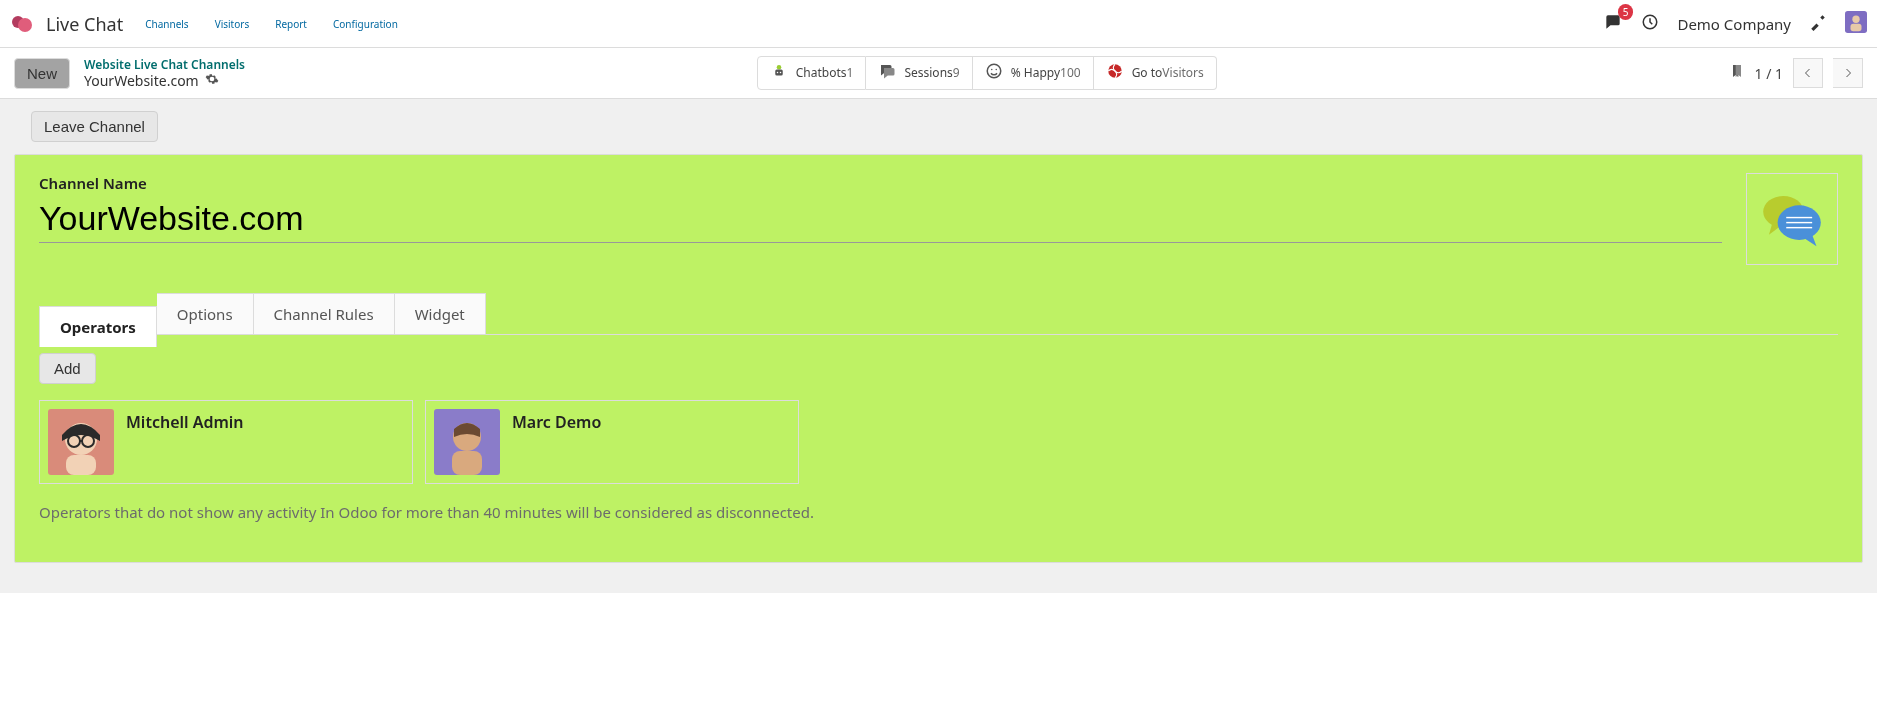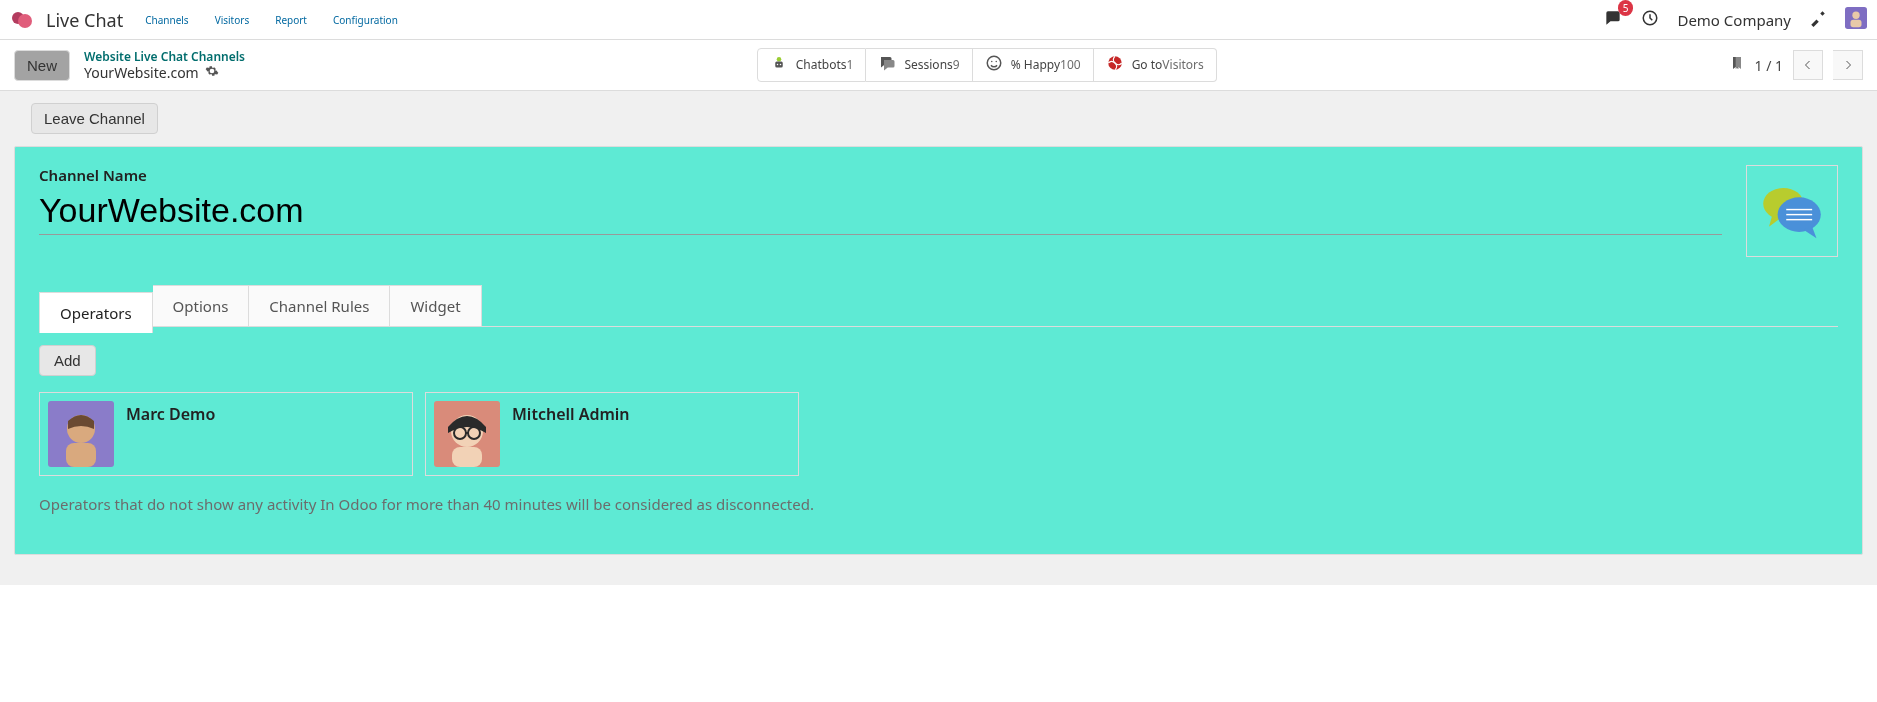--- a/index.html
+++ b/index.html
@@ -7,21 +7,21 @@
     --muted:#6c6c6c;
     --border:#dcdcdc;
     --panel:#f8f8f8;
     --btn:#e7e7e7;
     --page:#f0f0f0;
   }
   *{box-sizing:border-box;}
   html,body{margin:0;padding:0;font-family:system-ui,-apple-system,"Segoe UI",Roboto,sans-serif;color:#1a1a1a;font-size:14px;background:#fff;}
 
   
-  .topnav{height:40px;display:flex;align-items:center;padding:0 10px;border-bottom:1px solid var(--border);}
+  .topnav{height:48px;display:flex;align-items:center;padding:0 10px;border-bottom:1px solid var(--border);}
   .brand-icon{width:24px;height:24px;margin-right:12px;}
   .brand-name{font-size:18px;color:#333;margin-right:22px;}
   .topnav .menuitem{color:#0369a1;margin-right:26px;font-size:10px;cursor:pointer;}
   .topnav .grow{flex:1;}
   .topnav .right{display:flex;align-items:center;gap:18px;}
   .msgbadge{position:relative;}
   .msgbadge .count{position:absolute;top:-8px;right:-10px;background:#dc3545;color:#fff;border-radius:8px;font-size:10px;padding:1px 5px;}
 
   
   .subheader{display:flex;align-items:center;padding:8px 14px;border-bottom:1px solid var(--border);gap:14px;}
@@ -41,32 +41,32 @@
   .stat .val{font-size:12px;color:var(--muted);}
   .subheader .grow{flex:1;}
   .pager{display:flex;align-items:center;gap:10px;}
   .pager .pgbtn{width:30px;height:30px;display:flex;align-items:center;justify-content:center;border:1px solid var(--border);background:var(--panel);cursor:pointer;}
   .pager .count{color:#444;}
 
   
   .page{background:var(--page);padding:0 14px 30px;}
   .actionbar{padding:12px 17px;}
   .leave{background:var(--btn);border:1px solid #d0d0d0;border-radius:4px;padding:6px 12px;font-size:15px;color:#333;cursor:pointer;}
-  .card{background:#5eead4;border:1px solid var(--border);border-radius:2px;padding:18px 24px 40px;}
+  .card{background:#bef264;border:1px solid var(--border);border-radius:2px;padding:18px 24px 40px;}
   .form-row{display:flex;gap:24px;}
   .form-col{flex:1;}
   .form-label{font-weight:600;color:#222;font-size:15px;margin-bottom:2px;}
   .big-input{width:100%;border:none;border-bottom:1px solid #999;font-size:34px;padding:4px 0;outline:none;background:transparent;}
   .form-side{width:92px;height:92px;border:1px solid var(--border);display:flex;align-items:center;justify-content:center;}
   .chatbubbles{width:72px;height:72px;}
 
   .tabs{display:flex;margin-top:28px;}
   .tab{padding:10px 20px;border:1px solid var(--border);border-bottom:none;background:#fafafa;color:#555;cursor:pointer;font-size:15px;}
   .tab + .tab{border-left:none;}
-  .tab.active{background:#fff;color:#222;font-weight:400;position:relative;top:7px;}
+  .tab.active{background:#fff;color:#222;font-weight:700;position:relative;top:13px;}
   .tabpanel{border-top:1px solid var(--border);padding-top:18px;}
 
   .addbtn{background:var(--btn);border:1px solid #d0d0d0;border-radius:4px;padding:6px 14px;font-size:15px;color:#333;cursor:pointer;}
   .operators{display:flex;gap:12px;margin-top:16px;}
   .opcard{width:374px;border:1px solid var(--border);display:flex;align-items:flex-start;gap:12px;padding:8px;cursor:pointer;}
   .avatar{width:66px;height:66px;border-radius:3px;}
   .opname{font-weight:600;font-size:16px;color:#222;padding-top:2px;}
   .hint{color:#6c6c6c;font-size:15px;margin-top:18px;}
 </style>
 </head>
@@ -239,37 +239,37 @@
       <div class="tab">Channel Rules</div>
       <div class="tab">Widget</div>
     </div>
 
     <div class="tabpanel">
       <button class="addbtn">Add</button>
 
       <div class="operators">
         <div class="opcard">
           <svg class="avatar" viewBox="0 0 66 66">
-            <rect width="66" height="66" fill="#8a7cc9"></rect>
-            <circle cx="33" cy="28" r="14" fill="#d9a97e"></circle>
-            <path d="M20 20 Q33 8 46 20 L46 28 Q33 22 20 28 Z" fill="#6b4a32"></path>
-            <rect x="18" y="42" width="30" height="24" rx="8" fill="#d9a97e"></rect>
-          </svg>
-          <div class="opname">Marc Demo</div>
-        </div>
-        <div class="opcard">
-          <svg class="avatar" viewBox="0 0 66 66">
             <rect width="66" height="66" fill="#d98b7a"></rect>
             <circle cx="33" cy="30" r="16" fill="#f2d2b6"></circle>
             <path d="M14 26 Q33 4 52 26 L52 32 Q33 20 14 32 Z" fill="#2a2a2a"></path>
             <circle cx="26" cy="32" r="6" fill="none" stroke="#2a2a2a" stroke-width="2"></circle>
             <circle cx="40" cy="32" r="6" fill="none" stroke="#2a2a2a" stroke-width="2"></circle>
             <line x1="32" y1="32" x2="34" y2="32" stroke="#2a2a2a" stroke-width="2"></line>
             <rect x="18" y="46" width="30" height="20" rx="8" fill="#f2d2b6"></rect>
           </svg>
           <div class="opname">Mitchell Admin</div>
         </div>
+        <div class="opcard">
+          <svg class="avatar" viewBox="0 0 66 66">
+            <rect width="66" height="66" fill="#8a7cc9"></rect>
+            <circle cx="33" cy="28" r="14" fill="#d9a97e"></circle>
+            <path d="M20 20 Q33 8 46 20 L46 28 Q33 22 20 28 Z" fill="#6b4a32"></path>
+            <rect x="18" y="42" width="30" height="24" rx="8" fill="#d9a97e"></rect>
+          </svg>
+          <div class="opname">Marc Demo</div>
+        </div>
       </div>
 
       <div class="hint">Operators that do not show any activity In Odoo for more than 40 minutes will be considered as disconnected.</div>
     </div>
   </div>
 </div>
 
 </body></html>

